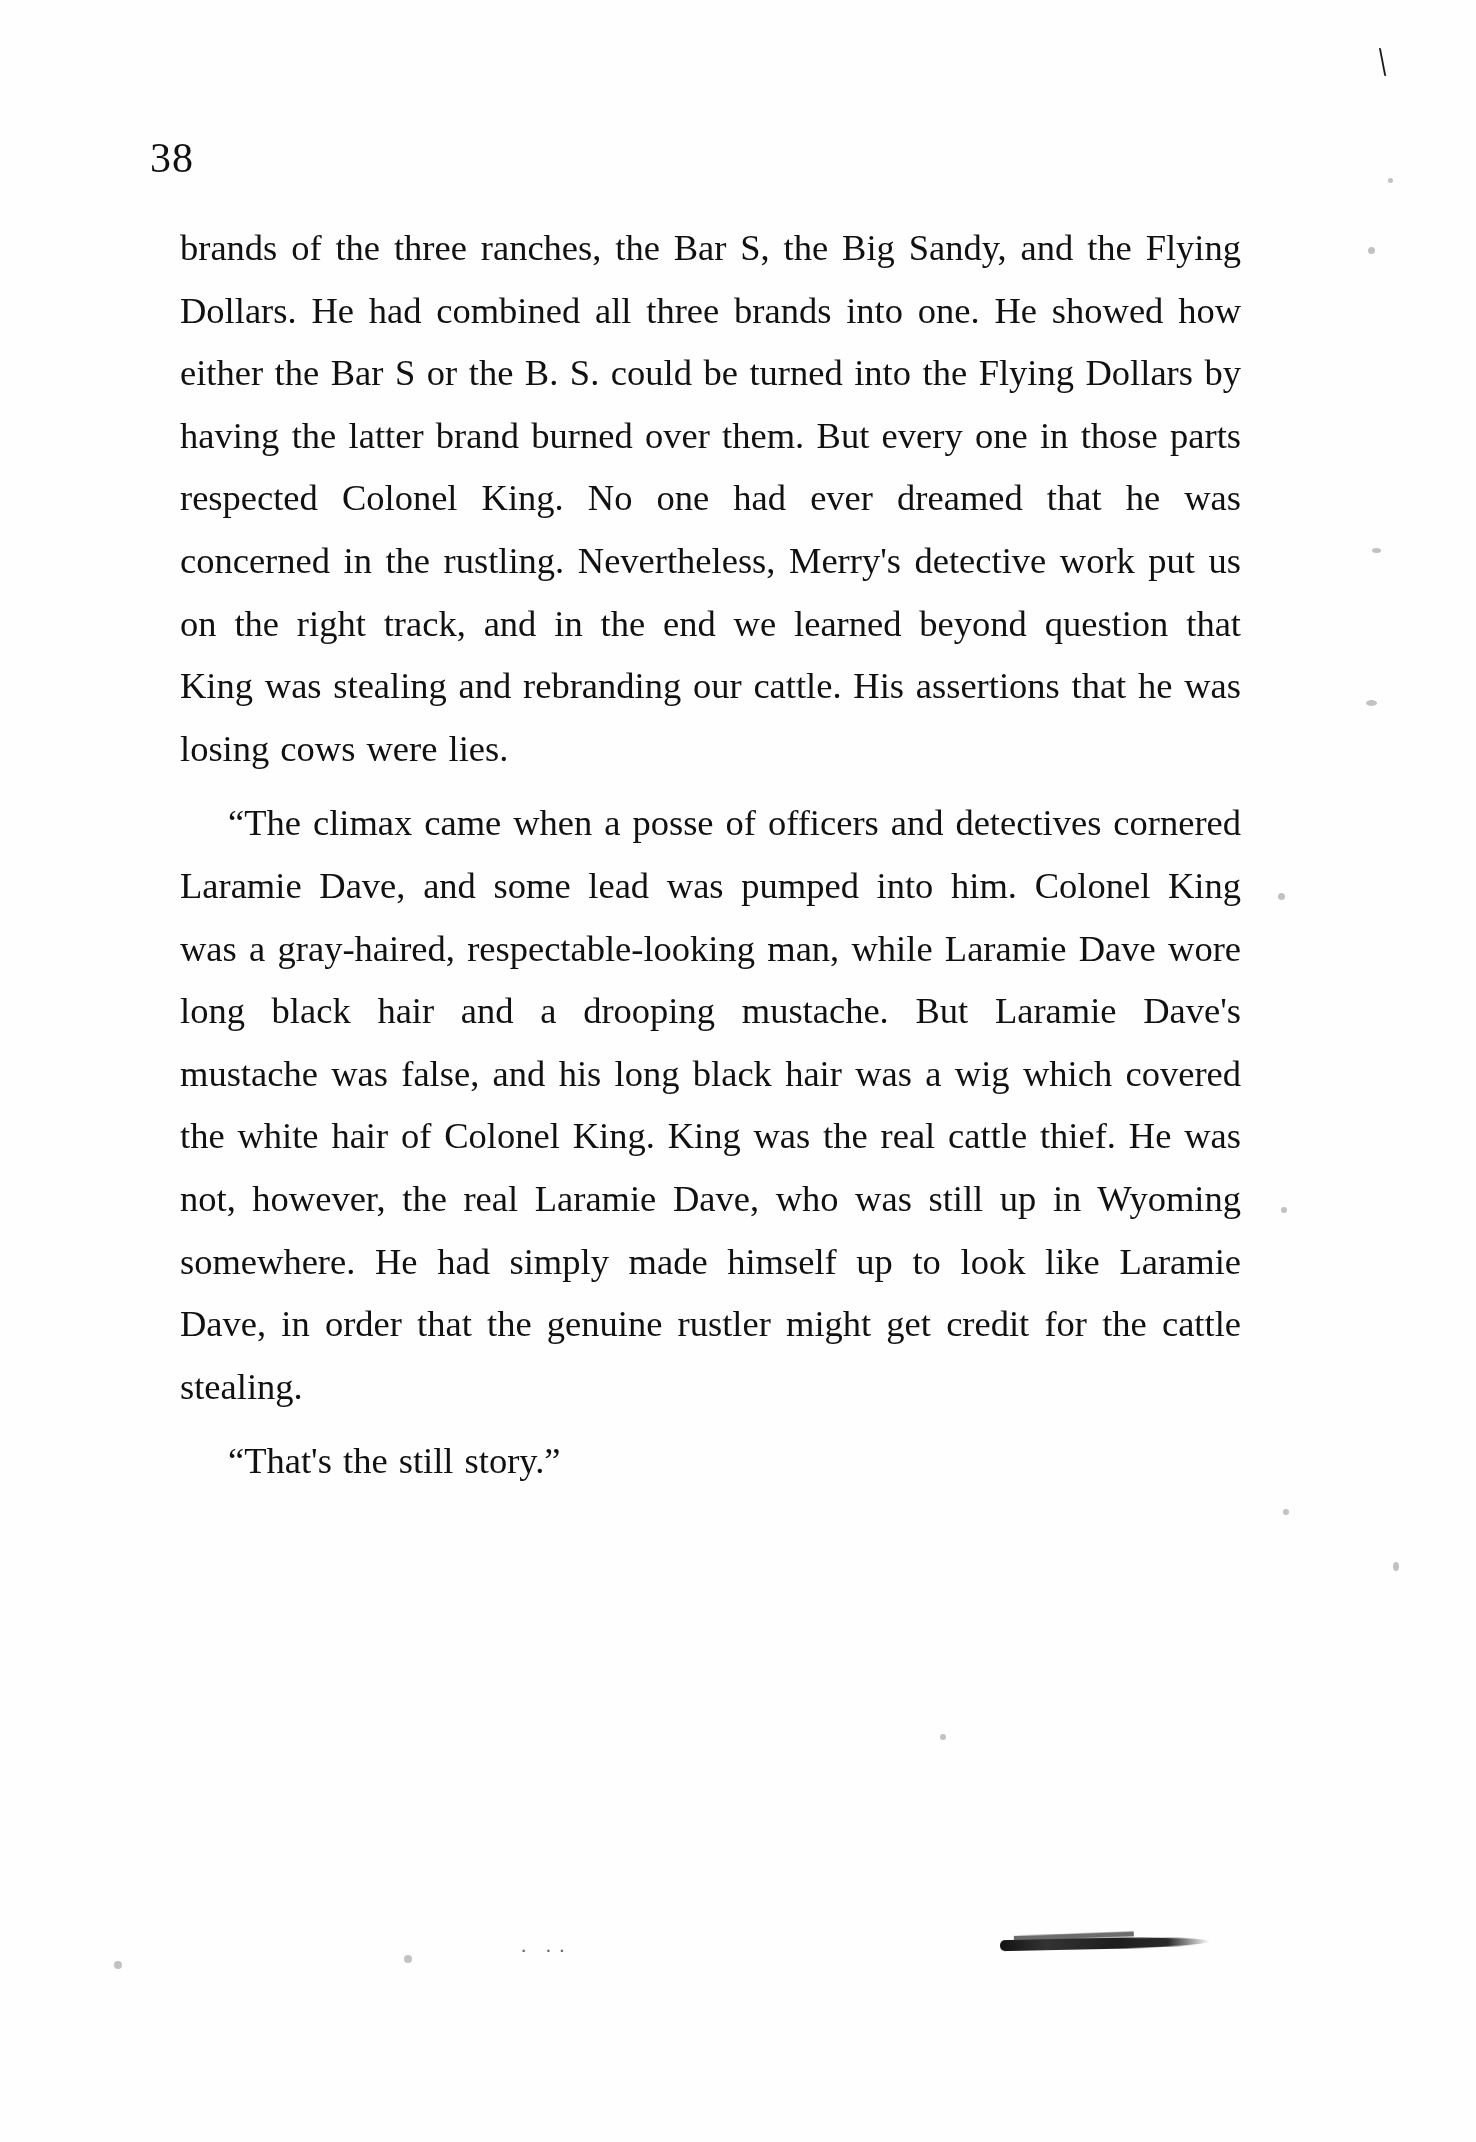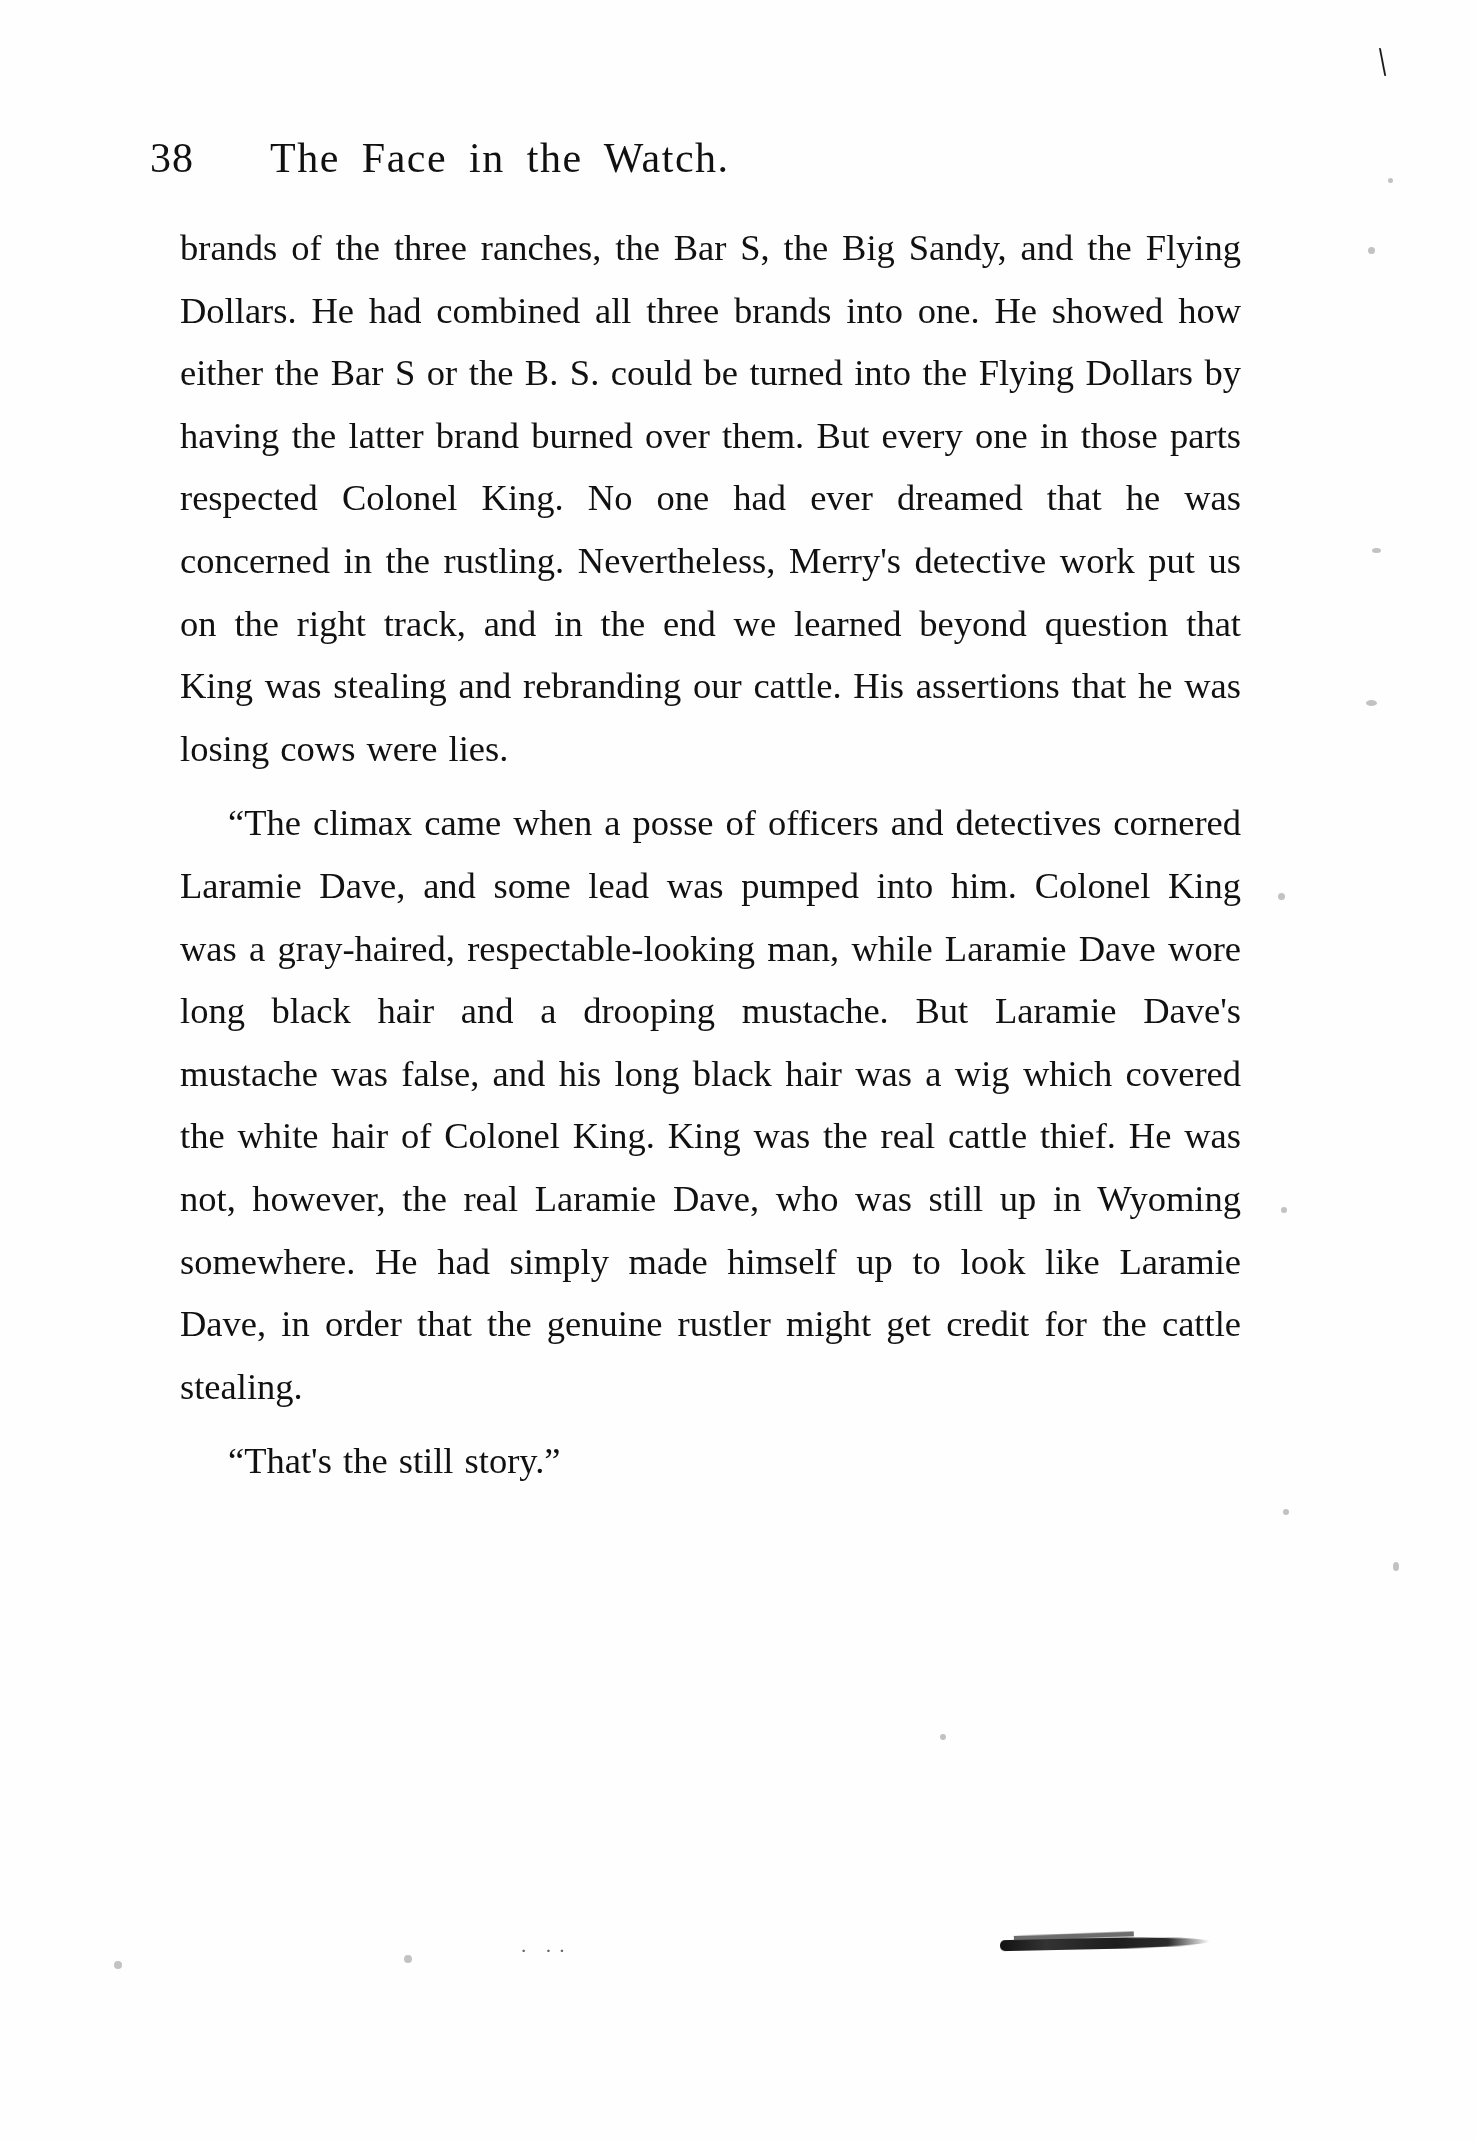--- a/index.html
+++ b/index.html
@@ -106,21 +106,20 @@
 </style>
 </head>
 <body>
 
 <div class="page">
 
   <div class="tick-mark">\</div>
 
   <div class="header">
     <div class="folio">38</div>
-    <div class="running-title">The Face in the Watch.</div>
   </div>
 
   <div class="body-text">
     <p>brands of the three ranches, the Bar S, the Big Sandy, and the Flying Dollars. He had combined all three brands into one. He showed how either the Bar S or the B. S. could be turned into the Flying Dollars by having the latter brand burned over them. But every one in those parts respected Colonel King. No one had ever dreamed that he was concerned in the rustling. Nevertheless, Merry's detective work put us on the right track, and in the end we learned beyond question that King was stealing and rebranding our cattle. His assertions that he was losing cows were lies.</p>
     <p class="indent">“The climax came when a posse of officers and detectives cornered Laramie Dave, and some lead was pumped into him. Colonel King was a gray-haired, respectable-looking man, while Laramie Dave wore long black hair and a drooping mustache. But Laramie Dave's mustache was false, and his long black hair was a wig which covered the white hair of Colonel King. King was the real cattle thief. He was not, however, the real Laramie Dave, who was still up in Wyoming somewhere. He had simply made himself up to look like Laramie Dave, in order that the genuine rustler might get credit for the cattle stealing.</p>
     <p class="indent">“That's the still story.”</p>
   </div>
 
   <div class="faint-marks">· ··</div>
   <div class="rule-smudge"></div>

